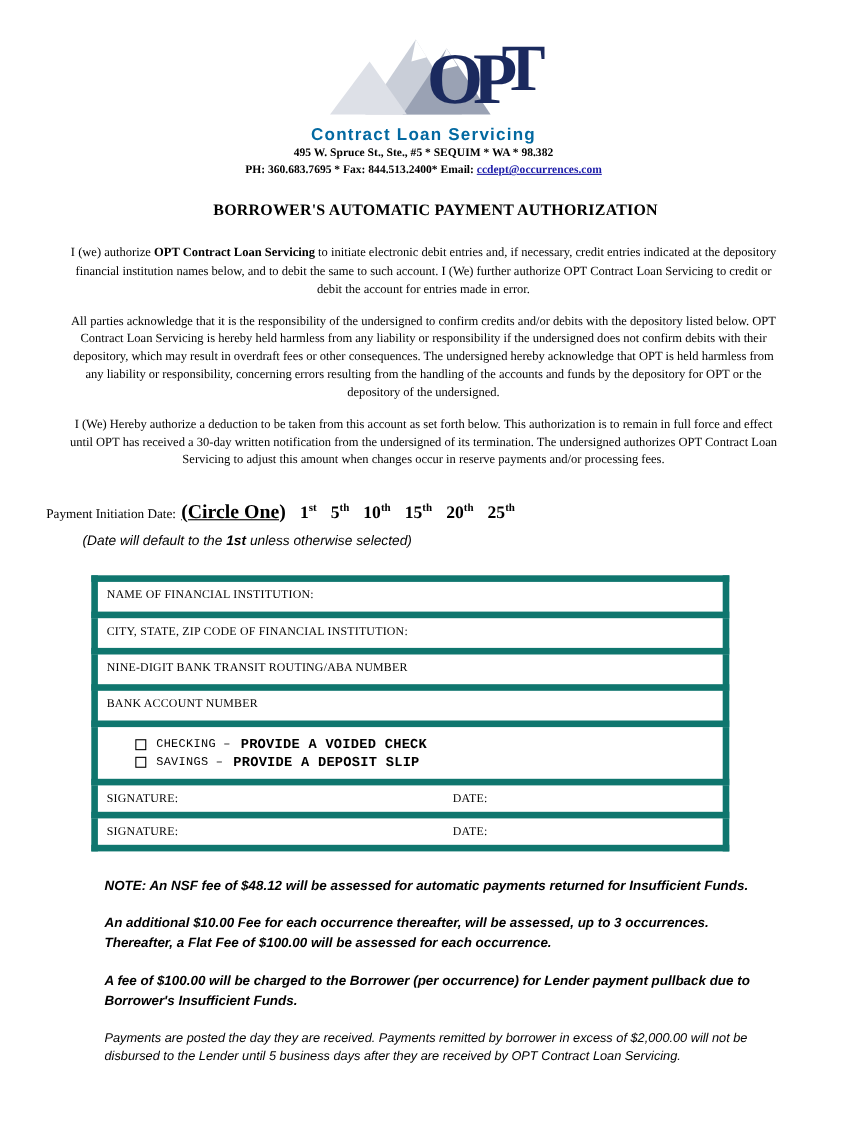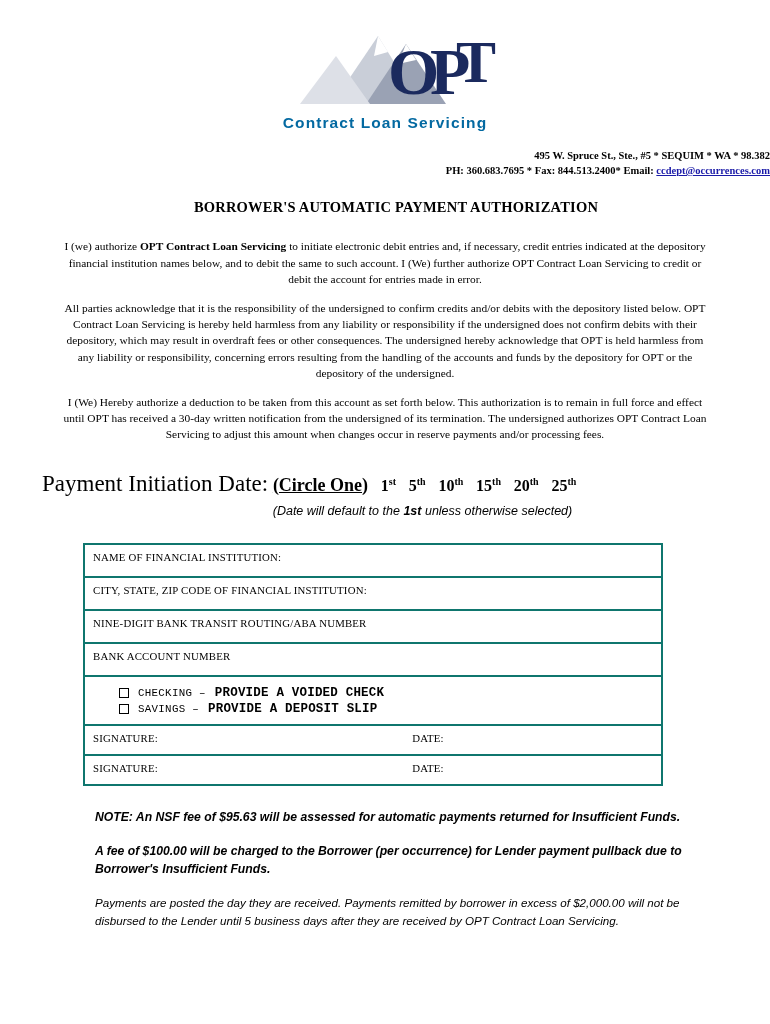--- a/index.html
+++ b/index.html
@@ -40,22 +40,21 @@
     font-family: "Liberation Sans", sans-serif;
     font-weight: bold;
     font-size: 15.5px;
     letter-spacing: 1.1px;
     color: #0369a1;
     margin-top: 2px;
   }
 
   
   .addr {
-    text-align: right;
-    margin-top: 16px;
+    text-align: center;
     font-family: "Liberation Serif", serif;
     font-size: 10.5px;
     font-weight: bold;
     line-height: 1.45;
     color: #000;
   }
   .addr .email-link {
     color: #1a1aa8;
     text-decoration: underline;
   }
@@ -92,51 +91,51 @@
   }
   p.para.first { margin-top: 22px; }
   .b { font-weight: bold; }
 
   
   .pay-init {
     margin: 28px 0 0 42px;
     font-size: 19px;
     font-family: "Liberation Serif", serif;
   }
-  .pay-init .label { font-size: 23px; }
+  .pay-init .label { font-size: 12px; }
   .pay-init .circle-one {
     font-weight: bold;
     text-decoration: underline;
     font-size: 18px;
   }
   .pay-init .daynum {
     font-weight: bold;
     font-size: 16px;
     margin-left: 8px;
   }
   .pay-init .daynum sup { font-size: 10px; }
   .pay-note {
-    text-align: center;
+    text-align: left;
     font-style: italic;
     font-family: "Liberation Sans", sans-serif;
     font-size: 12.5px;
     margin-top: 7px;
     padding-left: 75px;
   }
   .pay-note b { font-weight: bold; }
 
   
   .form-table {
     width: 580px;
     margin: 25px 0 0 83px;
     border-collapse: collapse;
     table-layout: fixed;
   }
   .form-table td {
-    border: 2px solid #0f766e;
+    border: 6px solid #0f766e;
     font-family: "Liberation Serif", serif;
     font-size: 10.8px;
     padding: 6px 8px 5px 8px;
     vertical-align: top;
     letter-spacing: .2px;
   }
   .row-h-41 { height: 33px; }
   .row-h-sig { height: 30px; }
   .cb-row td { padding-top: 7px; padding-bottom: 6px; font-family: Liberation Mono, monospace; }
   .cb-line {
@@ -264,18 +263,19 @@
         <div class="sig-cell-inner">
           <span class="sig-left">SIGNATURE:</span>
           <span class="sig-right">DATE:</span>
         </div>
       </td>
     </tr>
   </tbody>
     </table>
 
   <div class="notes">
-    <p>NOTE: An NSF fee of $95.63 will be assessed for automatic payments returned for Insufficient Funds.</p>
+    <p>NOTE: An NSF fee of $48.12 will be assessed for automatic payments returned for Insufficient Funds.</p>
+    <p>An additional $10.00 Fee for each occurrence thereafter, will be assessed, up to 3 occurrences. Thereafter, a Flat Fee of $100.00 will be assessed for each occurrence.</p>
     <p> A fee of $100.00 will be charged to the Borrower (per occurrence) for Lender payment pullback due to Borrower's Insufficient Funds.</p>
     <p class="small">Payments are posted the day they are received.  Payments remitted by borrower in excess of $2,000.00 will not be disbursed to the Lender until 5 business days after they are received by OPT Contract Loan Servicing.</p>
   </div>
 
 </div>
 
 </body></html>

